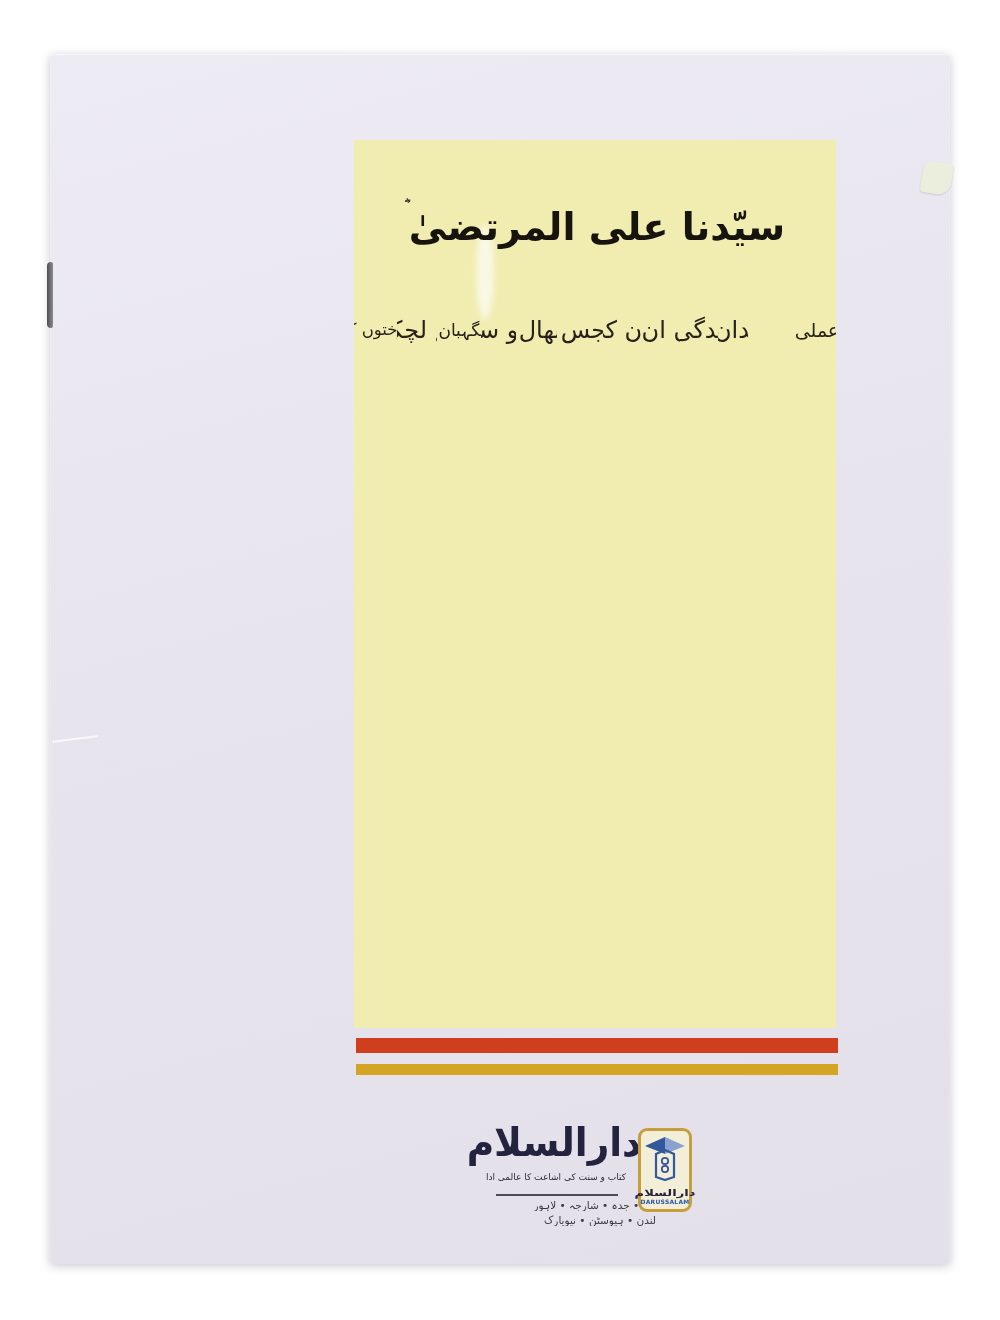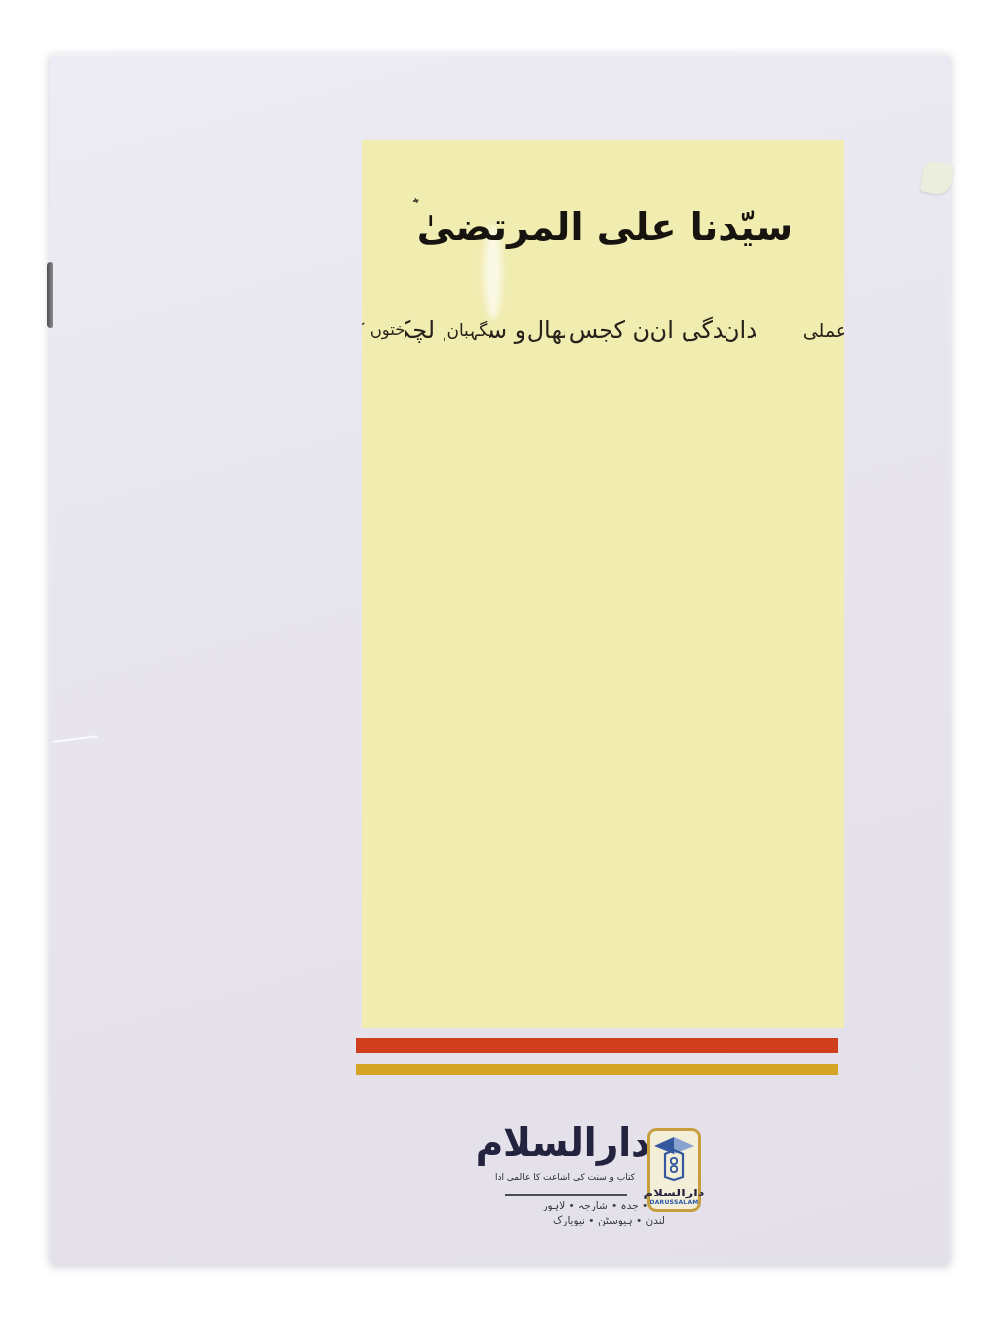--- a/index.html
+++ b/index.html
@@ -21,21 +21,21 @@
   .staple{
     position:absolute;left:-3px;top:208px;width:6px;height:66px;
     background:linear-gradient(90deg,#4f4f52,#8a8a90);
     border-radius:4px 2px 2px 4px;
   }
   .crease{
     position:absolute;left:2px;top:684px;width:46px;height:2px;
     background:rgba(255,255,255,.75);transform:rotate(-7deg);border-radius:2px;
   }
   .panel{
-    position:absolute;left:312px;top:86px;width:482px;height:888px;
+    position:absolute;left:304px;top:86px;width:482px;height:888px;
     background:#f1ecaf;
   }
   .print-artifact{
     position:absolute;left:122px;top:84px;width:18px;height:96px;
     background:rgba(252,250,238,.85);border-radius:50%;filter:blur(3px);
   }
   .panel-title{
     position:absolute;top:58px;left:0;width:100%;text-align:center;
     direction:rtl;color:#17140f;font-weight:700;font-size:38px;line-height:1.2;
     white-space:nowrap;
@@ -46,21 +46,21 @@
     display:flex;flex-direction:row;
   }
   .urdu-line{
     height:47px;display:flex;align-items:center;justify-content:center;
     direction:rtl;color:#26211a;font-size:24px;white-space:nowrap;
     padding:0 8px;overflow:hidden;
   }
   .stripe{position:absolute;left:306px;width:482px;}
   .stripe-red{top:984px;height:15px;background:#cf3e1d;}
   .stripe-gold{top:1010px;height:11px;background:#d4a525;}
-  .publisher{position:absolute;left:9px;top:0;width:100%;height:100%;}
+  .publisher{position:absolute;left:0;top:0;width:100%;height:100%;}
   .pub-callig{
     position:absolute;left:416px;top:1062px;width:176px;height:52px;
     direction:rtl;text-align:center;color:#23233f;font-weight:700;font-size:40px;
     line-height:52px;transform:scaleY(1.04);white-space:nowrap;overflow:hidden;
   }
   .pub-tagline{
     position:absolute;left:436px;top:1118px;width:140px;
     direction:rtl;text-align:center;color:#2c2c2e;font-size:11.5px;
     white-space:nowrap;overflow:hidden;
   }

